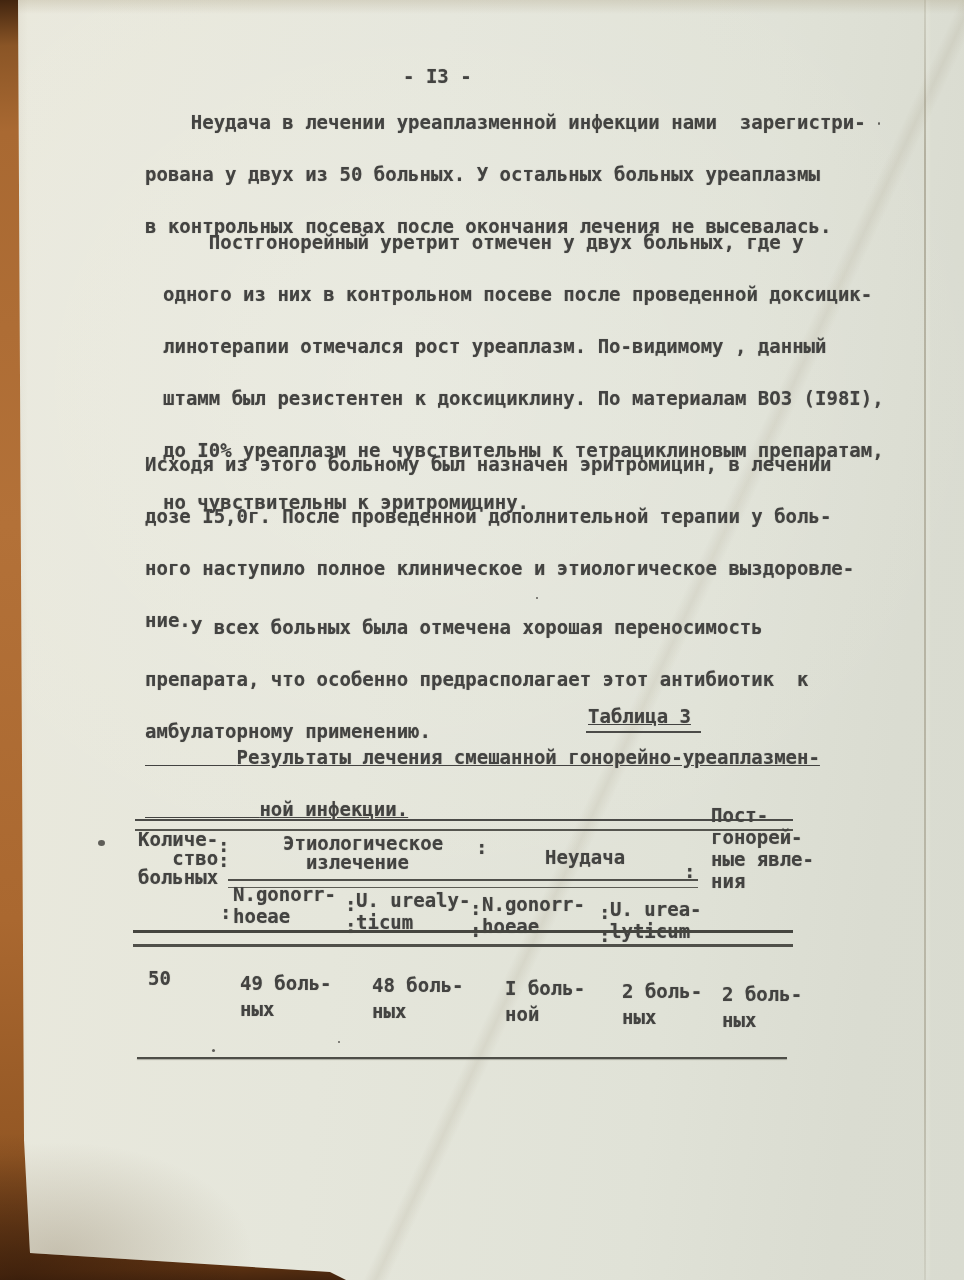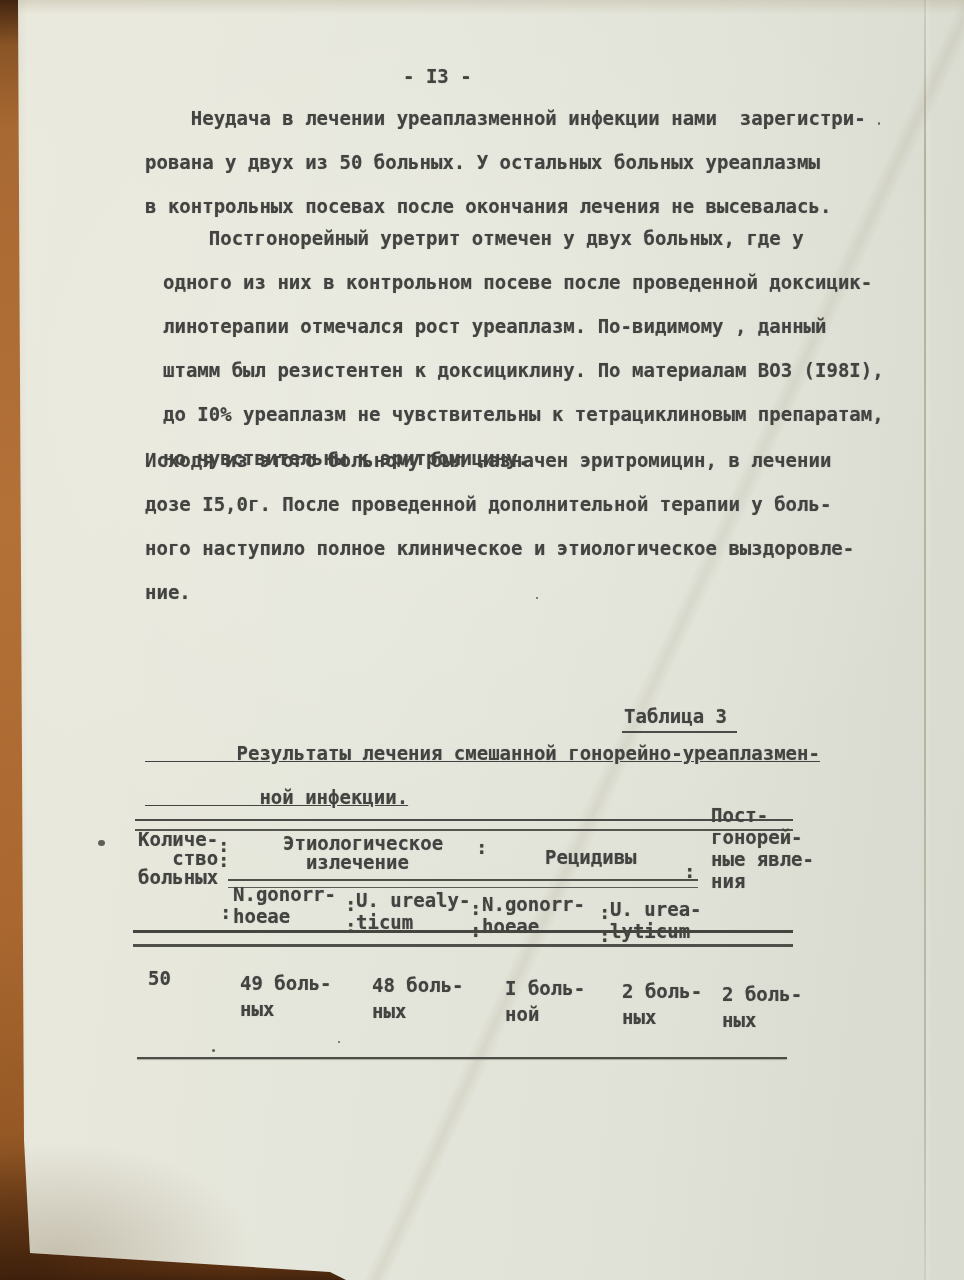--- a/index.html
+++ b/index.html
@@ -31,21 +31,21 @@
     background:linear-gradient(180deg, rgba(125,115,90,.15), rgba(125,115,90,.42) 12%, rgba(125,115,90,.34) 85%, rgba(125,115,90,.12));
     box-shadow:2px 0 4px rgba(255,255,250,.30);
   }
   
   .t{
     position:absolute;white-space:pre-wrap;font-weight:bold;color:#434341;
     text-shadow:0 0 1px rgba(60,58,55,.45);
     font-size:19px;
   }
   .lh24{line-height:24px}
-  .lh40{line-height:44px}
+  .lh40{line-height:52px}
   .lh19{line-height:19px}
   .lh22{line-height:22px}
   .lh26{line-height:26px}
   .lh15{line-height:15px}
   .underlined{border-bottom:2px solid #4b4b48;padding:0 10px 4px 2px;}
   
   .rule{position:absolute;}
   .rule-double-top{height:8px;border-top:2px solid #4a4a47;border-bottom:2px solid #55554f;}
   .rule-double-thin{height:6px;border-top:2px solid #4f4f4a;border-bottom:1px solid #5c5c54;}
   .rule-heavy{height:11px;border-top:3px solid #45453f;border-bottom:3px solid #50504a;}
@@ -67,39 +67,42 @@
   <div class="t lh40" style="left:163px;top:216px;">    Постгонорейный уретрит отмечен у двух больных, где у
 одного из них в контрольном посеве после проведенной доксицик-
 линотерапии отмечался рост уреаплазм. По-видимому , данный
 штамм был резистентен к доксициклину. По материалам ВОЗ (I98I),
 до I0% уреаплазм не чувствительны к тетрациклиновым препаратам,
 но чувствительны к эритромицину.</div>
   <div class="t lh40" style="left:145px;top:438px;">Исходя из этого больному был назначен эритромицин, в лечении
 дозе I5,0г. После проведенной дополнительной терапии у боль-
 ного наступило полное клиническое и этиологическое выздоровле-
 ние.</div>
+  <div class="t lh40" style="left:145px;top:601px;">    У всех больных была отмечена хорошая переносимость
+препарата, что особенно предрасполагает этот антибиотик  к
+амбулаторному применению.</div>
 
-  <div class="t lh24" style="left:622px;top:704px;"><span class="underlined">Таблица 3</span></div>
+  <div class="t lh24" style="left:586px;top:704px;text-decoration:underline;"><span class="underlined">Таблица 3</span></div>
   <div class="t lh40" style="left:145px;top:731px;text-decoration:underline;">        Результаты лечения смешанной гонорейно-уреаплазмен-
           ной инфекции.</div>
 
   <div>
     <div class="speck" style="left:98px;top:840px;width:7px;height:6px;"></div>
 
     <div class="rule rule-double-top" style="left:135px;top:819px;width:658px;"></div>
 
     <div class="t lh19" style="left:138px;top:830px;text-align:right;">Количе-
 ство
 больных</div>
     <div class="t lh15" style="left:218px;top:838px;">:
 :</div>
     <div class="t lh19" style="left:263px;top:834px;margin-left:20px;">Этиологическое
   излечение</div>
     <div class="t lh19" style="left:476px;top:838px;">:</div>
-    <div class="t lh19" style="left:545px;top:848px;">Рецидивы</div>
+    <div class="t lh19" style="left:545px;top:848px;">Неудача</div>
     <div class="t lh19" style="left:684px;top:862px;">:</div>
     <div class="t lh22" style="left:711px;top:804px;">Пост-
 гонорей-
 ные явле-
 ния</div>
 
     <div class="rule rule-double-thin" style="left:228px;top:879px;width:470px;"></div>
 
     <div class="t lh19" style="left:220px;top:903px;">:</div>
     <div class="t lh22" style="left:233px;top:883px;">N.gonorr-

